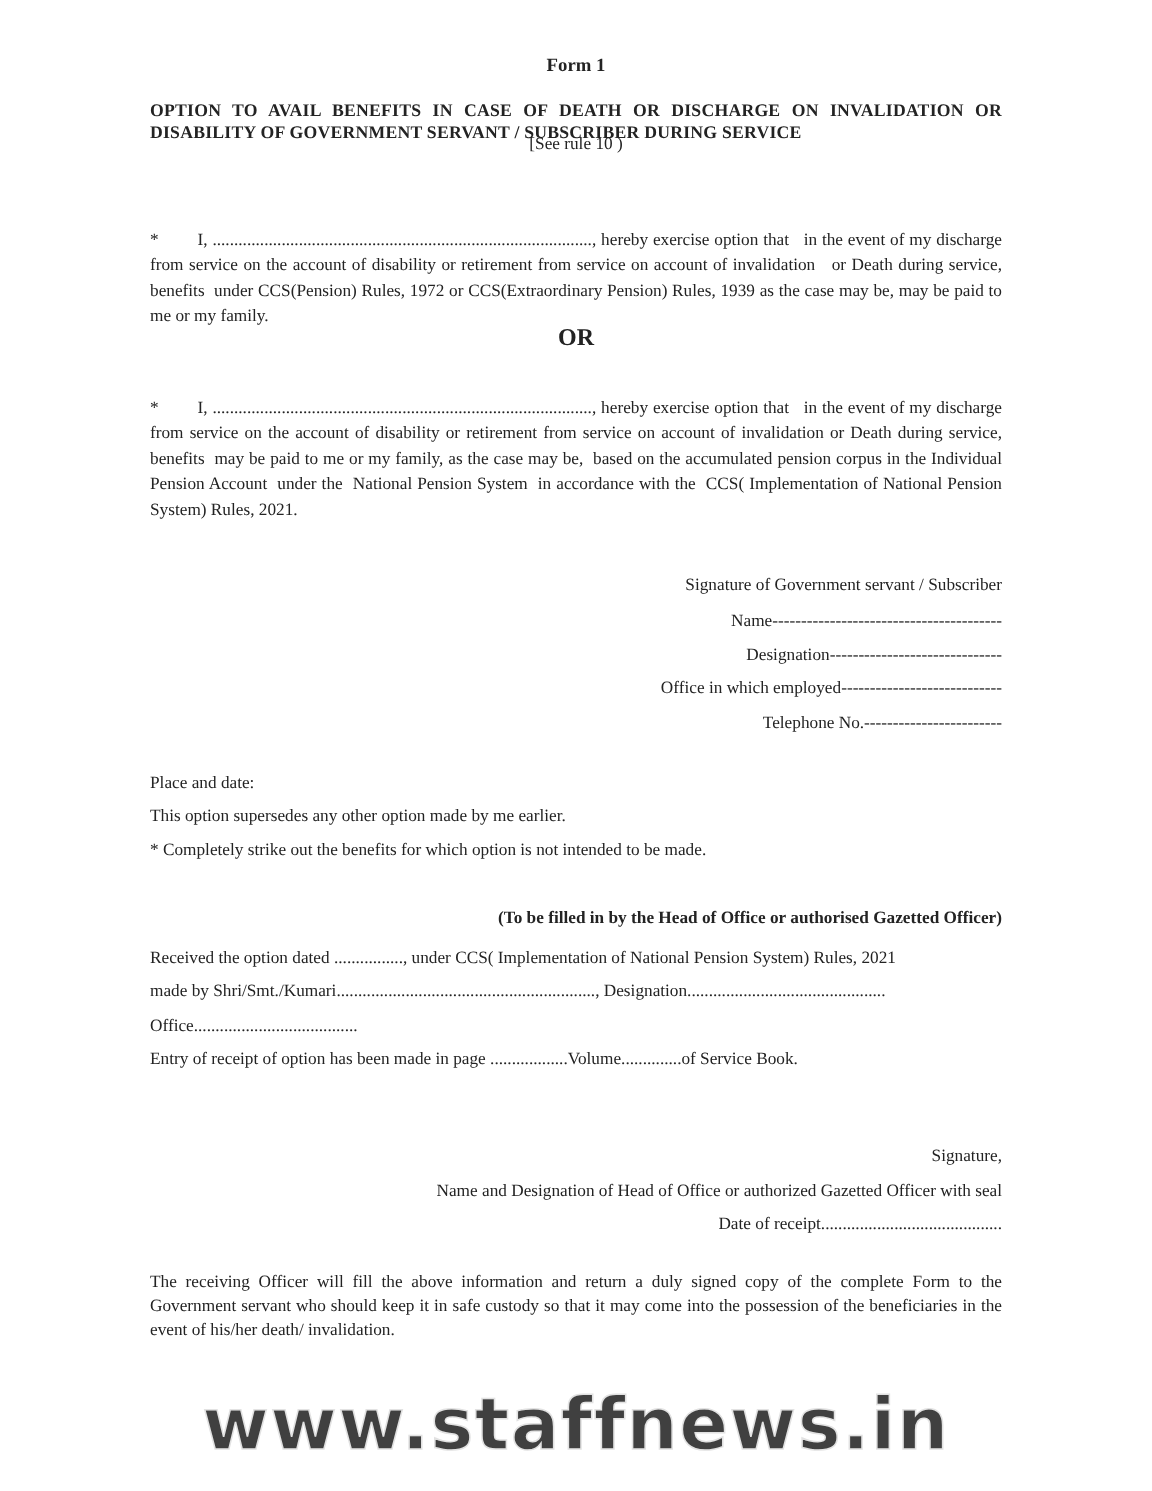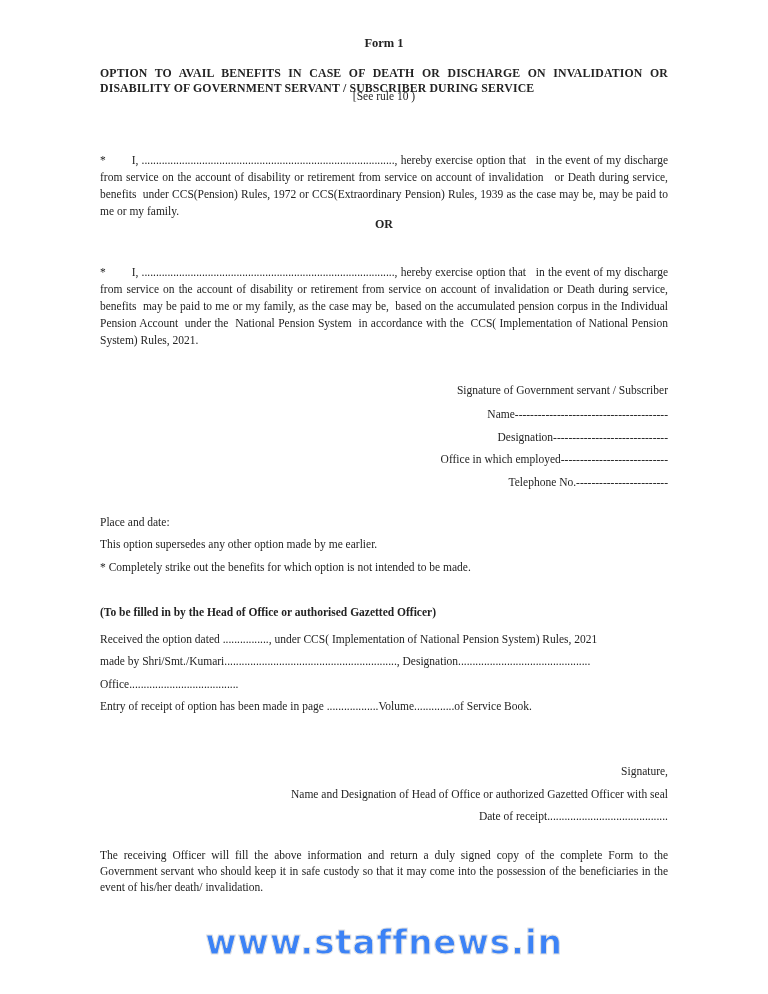--- a/index.html
+++ b/index.html
@@ -47,35 +47,35 @@
     text-align: justify;
     white-space: pre-wrap;
     line-height: 17px;
     word-break: break-word;
   }
   .para1 { top: 152px; }
   .or-sep {
     top: 217px;
     text-align: center;
     font-weight: bold;
-    font-size: 12px;
+    font-size: 16px;
   }
   .para2 { top: 264px; }
 
   .sig-block { text-align: right; }
   .servant-sig { top: 379px; }
   .sig-caption { line-height: 22px; margin-bottom: 2px; }
   .sig-line { line-height: 22.5px; }
 
   .decl { top: 511px; }
   .decl-line { line-height: 22.3px; }
 
   .office-heading {
     top: 606px;
-    text-align: left;
+    text-align: right;
     font-weight: bold;
   }
   .office-lines { top: 628px; font-family: Liberation Serif, serif; }
   .office-line { line-height: 22.4px; }
 
   .officer-sig { top: 760px; line-height: 22.5px; }
 
   .footer-note {
     top: 848px;
     text-align: justify;
@@ -83,23 +83,23 @@
   }
 
   .watermark {
     position: absolute;
     top: 922px;
     left: 0;
     width: 768px;
     text-align: center;
     font-family: "DejaVu Sans", sans-serif;
     font-weight: bold;
-    font-size: 34px;
+    font-size: 48px;
     letter-spacing: 1px;
-    color: #3b82f6;
+    color: #404040;
     -webkit-text-stroke: 1px #e2e2e2;
     user-select: none;
     pointer-events: none;
   }
 </style>
 </head>
 <body>
 
 <div class="page">
   <div class="content">

